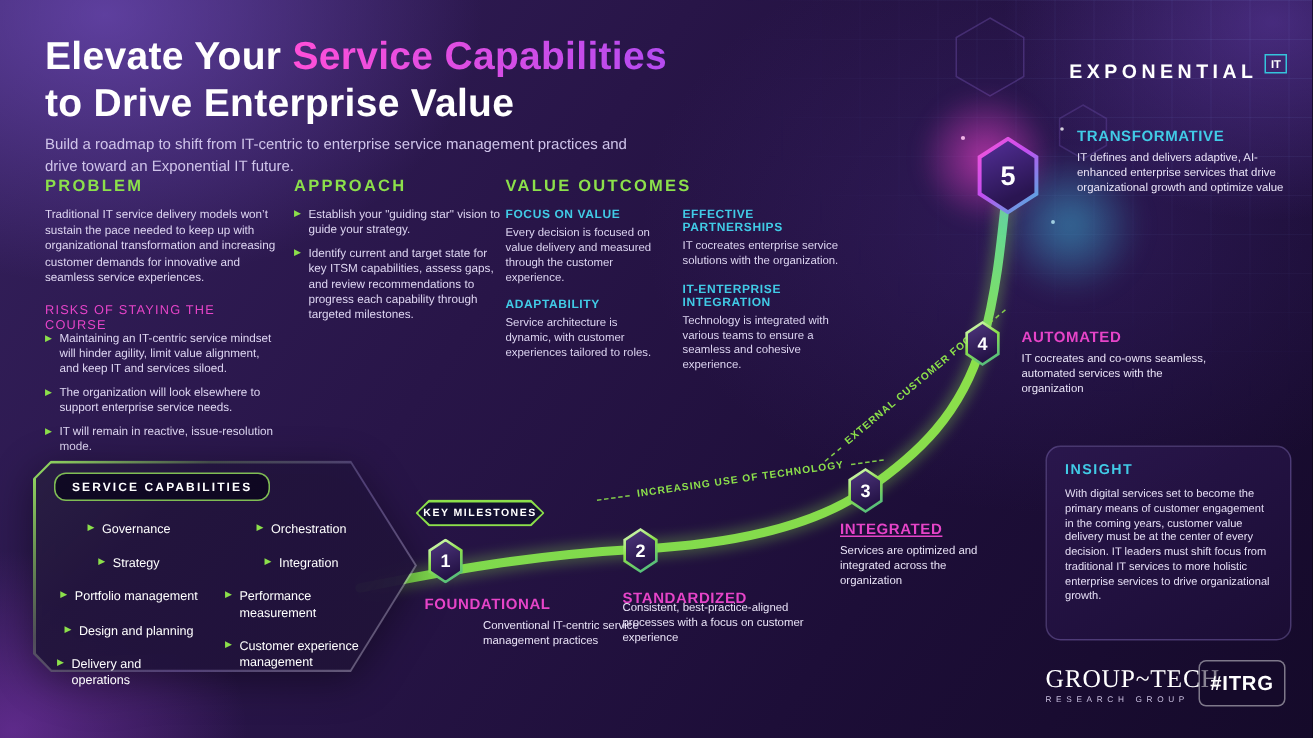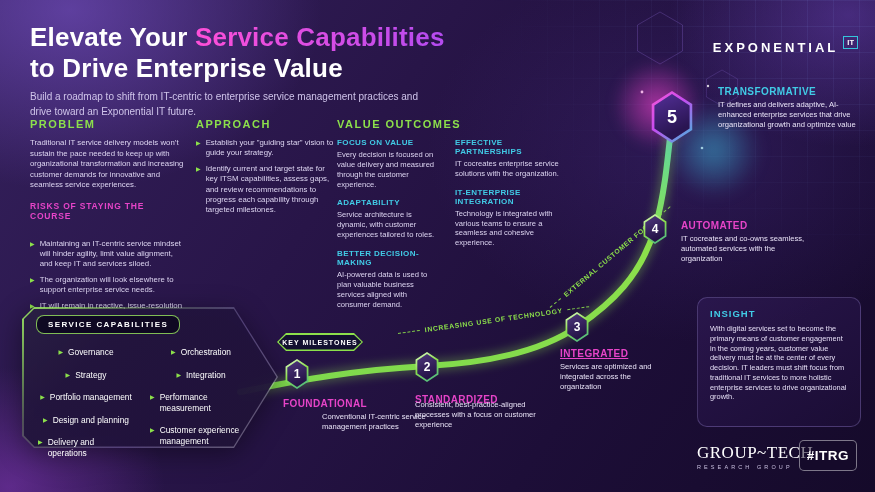--- a/index.html
+++ b/index.html
@@ -30,21 +30,21 @@
   .brand { position:absolute; right:17px; top:40px; display:flex; align-items:flex-start; gap:5px; }
   .brand-name { font-size:13px; font-weight:700; letter-spacing:3px; }
   .brand-it { font-size:7.5px; font-weight:700; padding:1px 3px; border:1.5px solid #35c4dc; color:#fff; margin-top:-4px; }
   
   .col { position:absolute; top:118px; }
   #col-problem { left:30px; width:157px; }
   #col-approach { left:196px; width:141px; }
   #col-outcomes { left:337px; width:230px; }
   .col-heading { font-size:11px; font-weight:700; letter-spacing:1.5px; color:#8ce04b; margin-bottom:8px; }
   .body-text { font-size:7.8px; line-height:1.35; color:#ded6f2; }
-  .risks-heading { margin-top:10px; margin-bottom:18px; font-size:8.5px; font-weight:700; letter-spacing:0.8px; color:#e644c8; }
+  .risks-heading { margin-top:10px; margin-bottom:0; font-size:8.5px; font-weight:400; letter-spacing:0.8px; color:#e644c8; }
   .bullet { display:flex; gap:5px; margin-bottom:6px; }
   .bullet .marker { color:#8ce04b; font-size:6px; line-height:1.7; flex:0 0 auto; }
   .bullet .btext { font-size:7.8px; line-height:1.3; color:#ded6f2; }
   .outcome-cols { display:flex; gap:14px; }
   #outcome-col1 { width:104px; } #outcome-col2 { width:112px; }
   .outcome-item { margin-bottom:9px; }
   .outcome-title { font-size:8px; font-weight:700; letter-spacing:0.4px; color:#41cbe6; margin-bottom:3px; }
   .outcome-body { font-size:7.6px; line-height:1.3; color:#ded6f2; }
   
   .cap-panel { position:absolute; left:22px; top:307px; width:256px; height:141px; filter:drop-shadow(0 6px 14px rgba(0,0,0,0.45)); }
@@ -173,24 +173,20 @@
     <div class="outcome-cols">
       <div id="outcome-col1">
         <div class="outcome-item">
           <div class="outcome-title">FOCUS ON VALUE</div>
           <div class="outcome-body">Every decision is focused on value delivery and measured through the customer experience.</div>
         </div>
         <div class="outcome-item">
           <div class="outcome-title">ADAPTABILITY</div>
           <div class="outcome-body">Service architecture is dynamic, with customer experiences tailored to roles.</div>
         </div>
-        <div class="outcome-item">
-          <div class="outcome-title">BETTER DECISION-MAKING</div>
-          <div class="outcome-body">AI-powered data is used to plan valuable business services aligned with consumer demand.</div>
-        </div>
       </div>
       <div id="outcome-col2">
         <div class="outcome-item">
           <div class="outcome-title">EFFECTIVE PARTNERSHIPS</div>
           <div class="outcome-body">IT cocreates enterprise service solutions with the organization.</div>
         </div>
         <div class="outcome-item">
           <div class="outcome-title">IT-ENTERPRISE INTEGRATION</div>
           <div class="outcome-body">Technology is integrated with various teams to ensure a seamless and cohesive experience.</div>
         </div>

